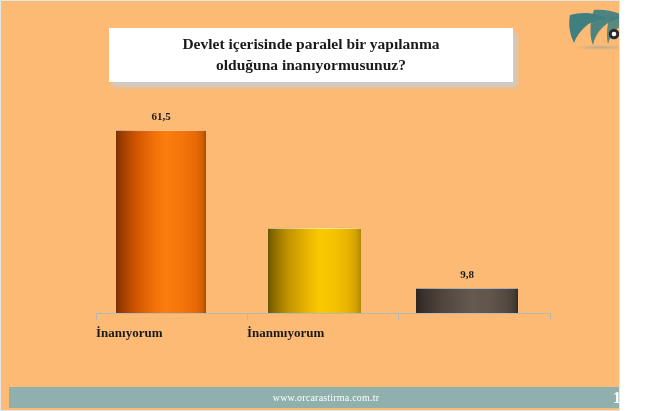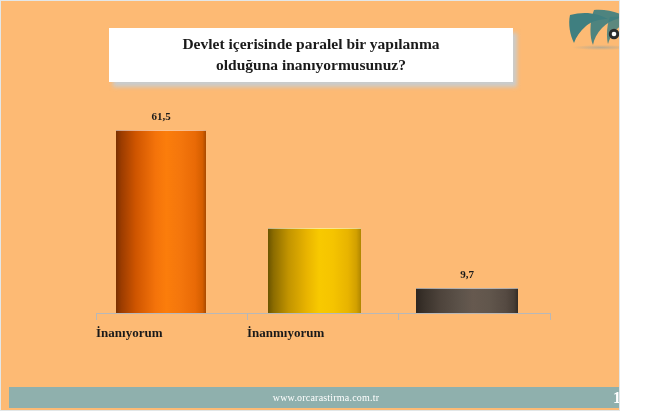--- a/index.html
+++ b/index.html
@@ -236,21 +236,21 @@
       <div class="bar bar-orange" style="height:182px;"></div>
       <div class="bar-label" style="top:-21px;">61,5</div>
     </div>
 
     <div class="bar-wrap" style="left:267px; width:93px; height:84px;">
       <div class="bar bar-gold" style="height:84px;"></div>
     </div>
 
     <div class="bar-wrap" style="left:415px; width:102px; height:24px;">
       <div class="bar bar-brown" style="height:24px;"></div>
-      <div class="bar-label" style="top:-21px;">9,7</div>
+      <div class="bar-label" style="top:-21px;">9,8</div>
     </div>
 
     <div class="cat-label" style="left:95px; width:151px;">İnanıyorum</div>
     <div class="cat-label" style="left:246px; width:151px;">İnanmıyorum</div>
   </div>
 
   <div id="footer">
     <div id="footer-url">www.orcarastirma.com.tr</div>
     <div id="page-number">10</div>
   </div>

